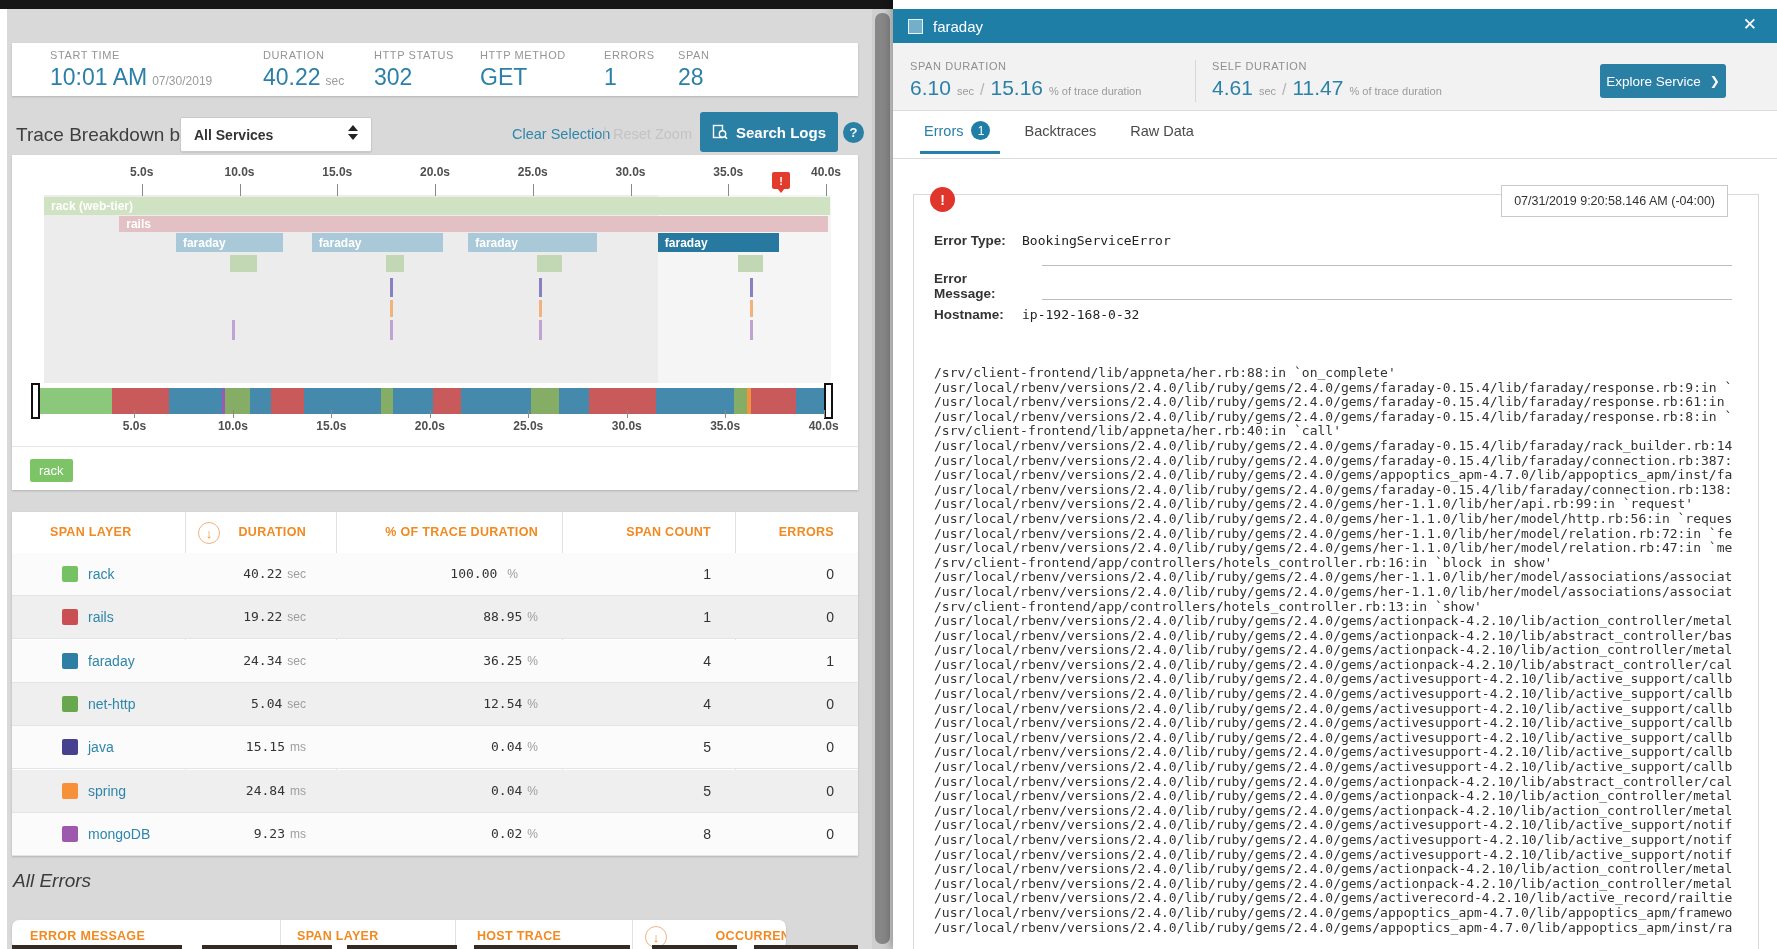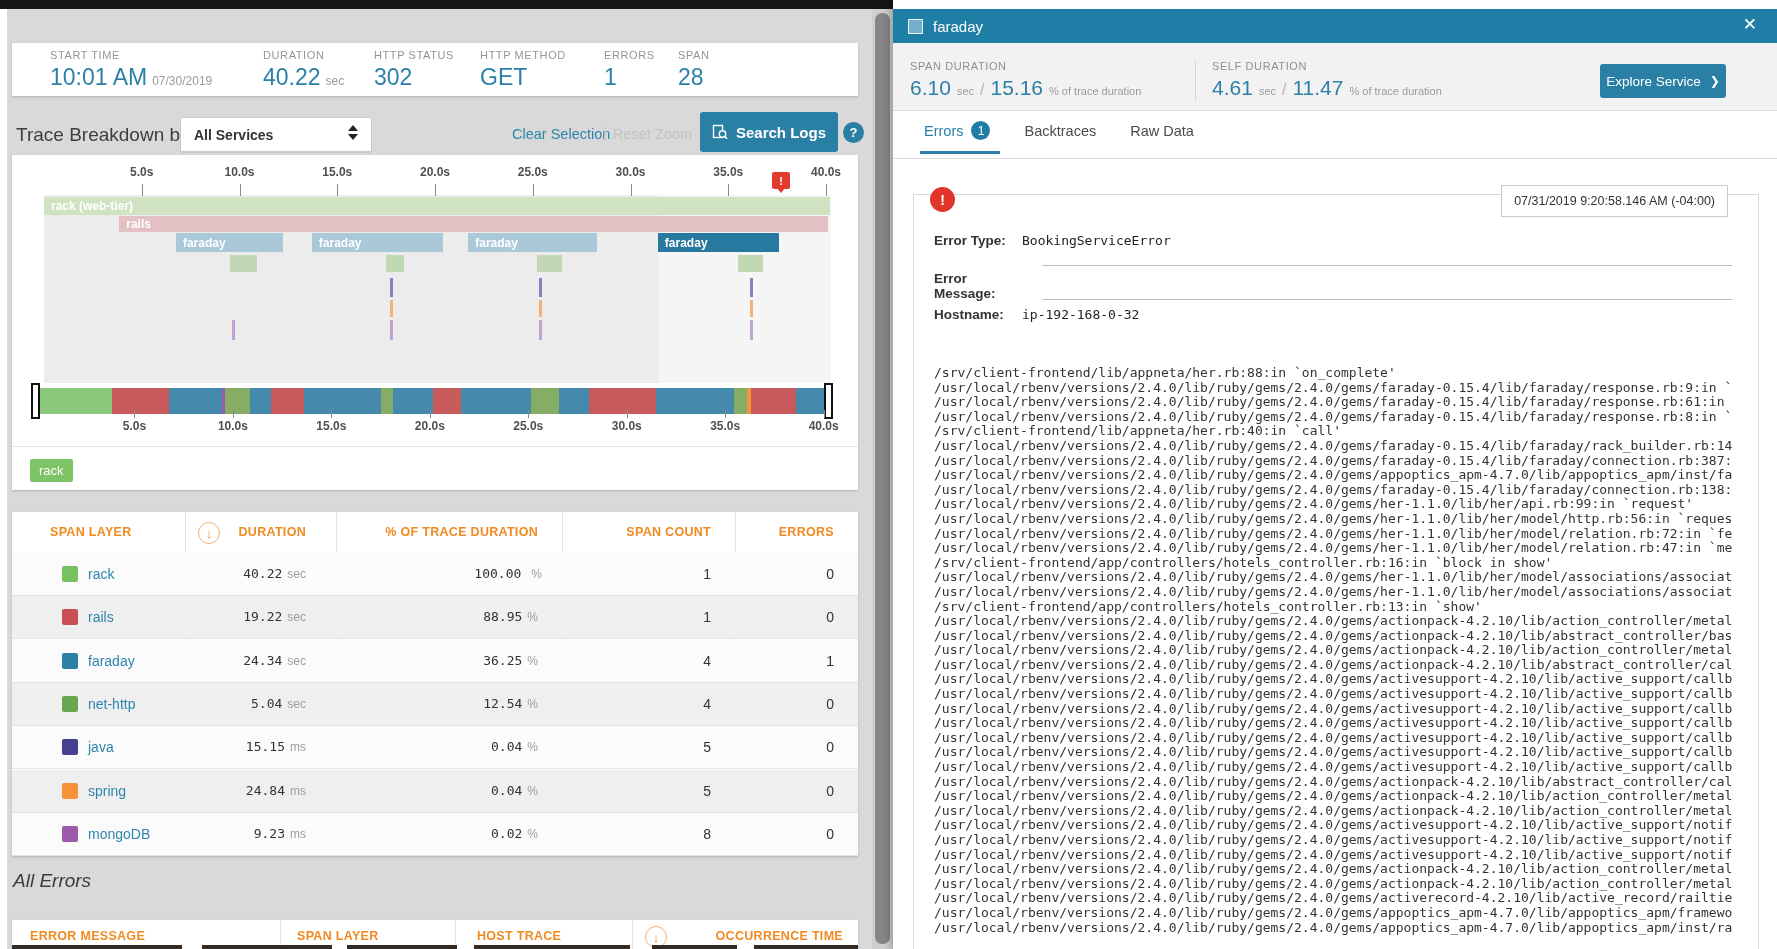--- a/index.html
+++ b/index.html
@@ -72,21 +72,21 @@
   .trow.odd{background:#fbfbfb;} .trow.even{background:#efefef;}
   .swatch{position:absolute;left:50px;top:13px;width:16px;height:16px;border-radius:2px;}
   .lname{position:absolute;left:76px;top:13px;font-size:14px;color:#2e86ab;cursor:pointer;}
   .num-cell{position:absolute;top:13px;display:flex;justify-content:flex-end;align-items:baseline;gap:5px;}
   .num{font-family:"DejaVu Sans Mono",monospace;font-size:13px;color:#333;}
   .unit{font-size:12px;color:#9d9d9d;}
   .plain-cell{position:absolute;top:13px;text-align:right;font-size:14px;color:#333;}
 
   
   .all-errors-h{left:13px;top:870px;font-size:19px;color:#3c3c3c;font-style:italic;}
-  .errors-card{left:12px;top:920px;width:846px;height:29px;overflow:hidden;}
+  .errors-card{left:12px;top:920px;width:774px;height:29px;overflow:hidden;border-radius:7px;}
   .cutoff-strip{position:absolute;left:12px;top:945px;width:846px;height:4px;}
   .cutoff-strip div{position:absolute;top:0;height:4px;background:#312a25;}
 
   
   .scrollbar{position:absolute;left:872px;top:9px;width:21px;height:940px;background:#cfcfcf;}
   .scroll-thumb{position:absolute;left:3px;top:4px;width:15px;height:931px;background:#878787;border-radius:7px;cursor:grab;}
 
   
   .panel{position:absolute;left:893px;top:0;width:884px;height:949px;background:#fff;box-shadow:-3px 0 8px rgba(0,0,0,.25);}
   .panel-header{position:absolute;left:0;top:9px;width:884px;height:34px;background:#1e7ea6;display:flex;align-items:center;}
@@ -294,21 +294,21 @@
       <span class="th" style="left:723px;width:99px;text-align:right;display:inline-block">ERRORS</span>
     </div>
     <div id="layer-rows">
         <div class="trow odd" style="top: 41px;">
           <div class="swatch" style="background: rgb(118, 194, 99);"></div>
           <div class="lname">rack</div>
           <div class="num-cell" style="left: 173px; width: 121px;">
             <span class="num">40.22</span>
             <span class="unit">sec</span>
           </div>
-          <div class="num-cell" style="left: 328px; width: 202px; gap: 10px;">
+          <div class="num-cell" style="left: 304px; width: 202px; gap: 10px;">
             <span class="num">100.00</span>
             <span class="unit">%</span>
           </div>
           <div class="plain-cell" style="left: 550px; width: 149px;">1</div>
           <div class="plain-cell" style="left: 723px; width: 99px;">0</div>
         </div>
         <div class="trow even" style="top: 84.3px;">
           <div class="swatch" style="background: rgb(201, 79, 83);"></div>
           <div class="lname">rails</div>
           <div class="num-cell" style="left: 173px; width: 121px;">

